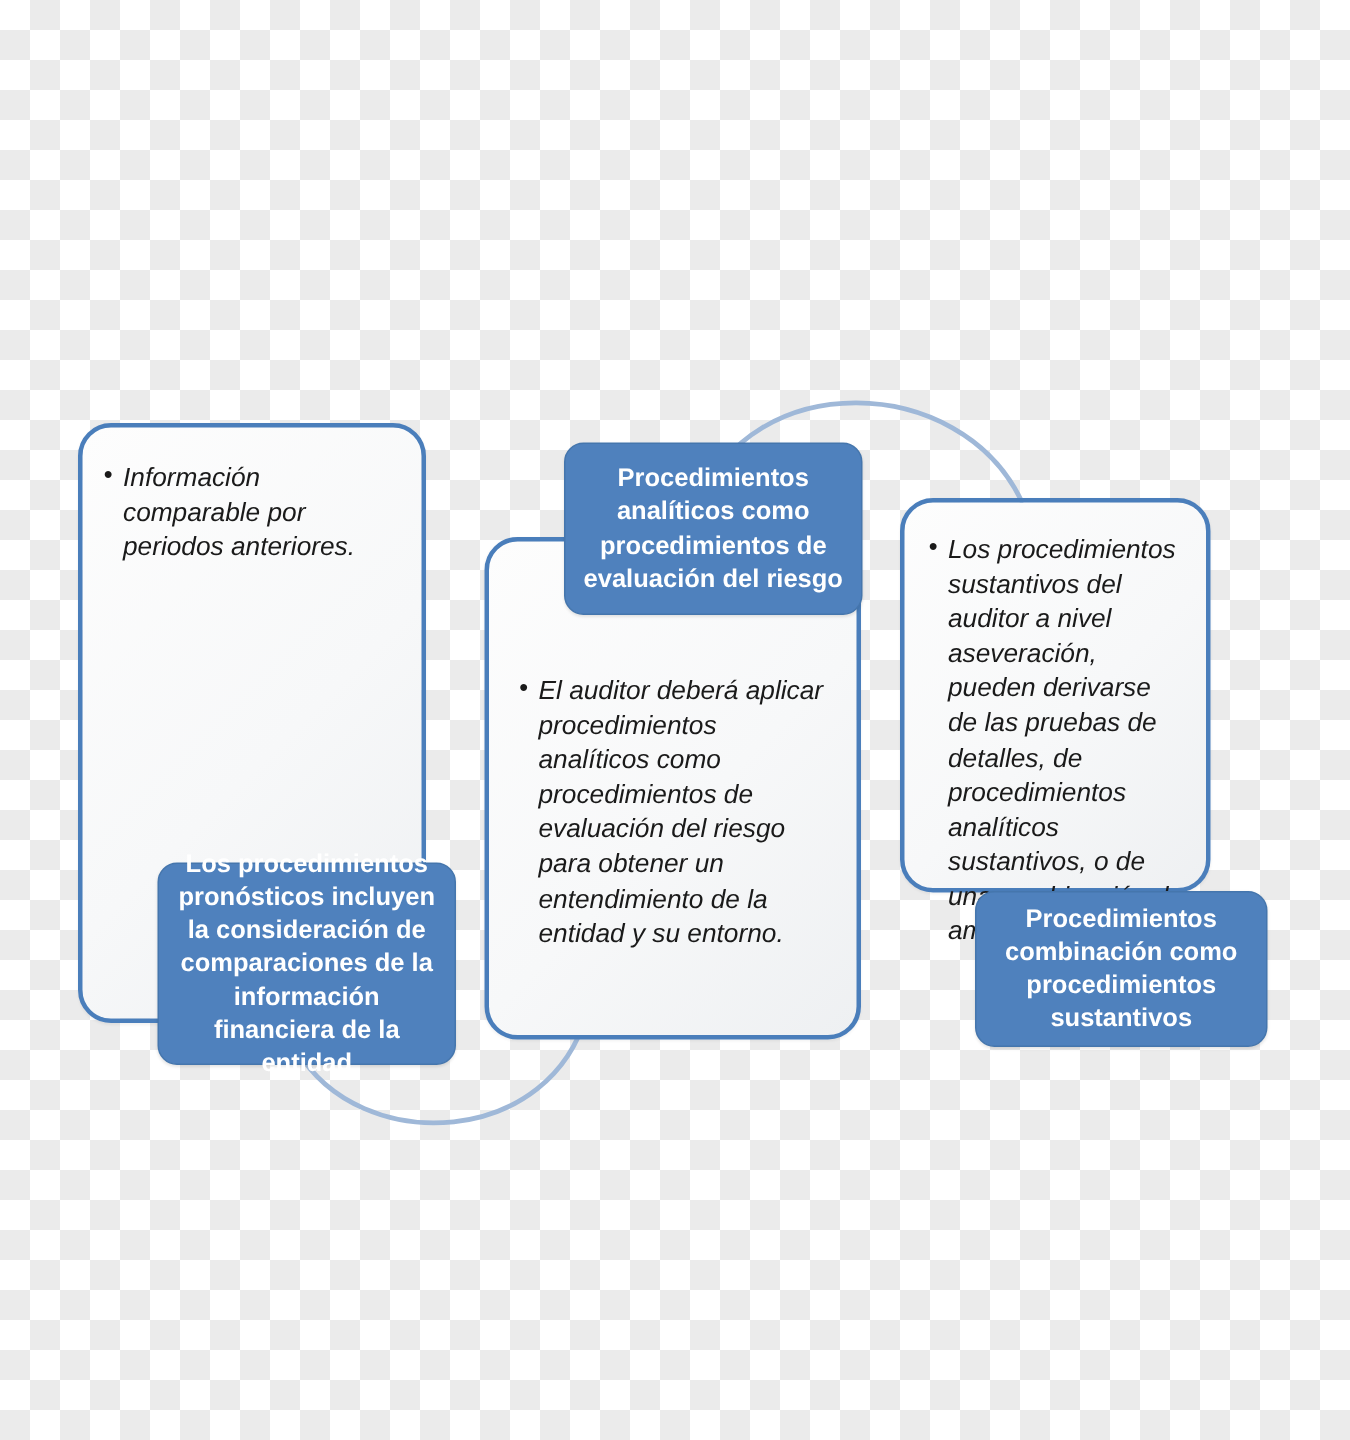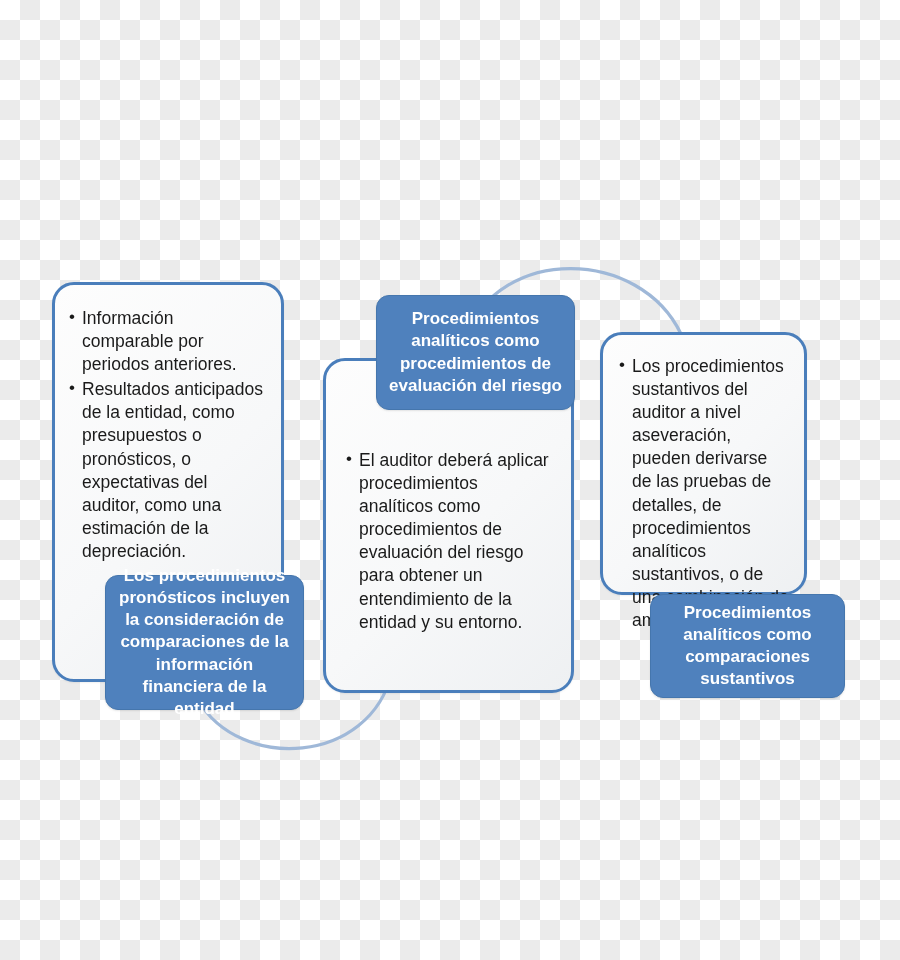--- a/index.html
+++ b/index.html
@@ -41,20 +41,21 @@
     border-radius: 22px;
     box-shadow: 0 1px 2px rgba(0,0,0,0.06);
   }
   .wbox .list {
     margin: 0;
     padding: 0;
     list-style: none;
     color: #1a1a1a;
     font-size: 17.5px;
     line-height: 1.32;
+    font-style: italic;
   }
   .wbox .list li {
     position: relative;
     padding-left: 13px;
     margin-bottom: 2px;
   }
   .wbox .list li::before {
     content: "\2022";
     position: absolute;
     left: 0;
@@ -104,21 +105,20 @@
 <div id="canvas">
 
   <svg class="arcs" viewBox="0 0 900 960" width="900" height="960" aria-hidden="true">
     <path d="M 466 336 C 500 245, 640 248, 681 334" fill="none" stroke="#9fb8d8" stroke-width="3.2" stroke-linecap="round"></path>
     <path d="M 198 700 C 240 772, 370 765, 392 672" fill="none" stroke="#9fb8d8" stroke-width="3.2" stroke-linecap="round"></path>
   </svg>
 
   <div class="wbox" id="box-left">
     <ul class="list">
       <li>Información comparable por periodos anteriores.</li>
-      <li>Resultados anticipados de la entidad, como presupuestos o pronósticos, o expectativas del auditor, como una estimación de la depreciación.</li>
     </ul>
   </div>
 
   <div class="wbox" id="box-mid">
     <ul class="list">
       <li>El auditor deberá aplicar procedimientos analíticos como procedimientos de evaluación del riesgo para obtener un entendimiento de la entidad y su entorno.</li>
     </ul>
   </div>
 
   <div class="wbox" id="box-right">
@@ -129,16 +129,16 @@
 
   <div class="bbox" id="label-mid">
     <span>Procedimientos analíticos como procedimientos de evaluación del riesgo</span>
   </div>
 
   <div class="bbox" id="label-left">
     <span>Los procedimientos pronósticos incluyen la consideración de comparaciones de la información financiera de la entidad</span>
   </div>
 
   <div class="bbox" id="label-right">
-    <span>Procedimientos analíticos como comparaciones sustantivos</span>
+    <span>Procedimientos combinación como procedimientos sustantivos</span>
   </div>
 
 </div>
 
 </body></html>

